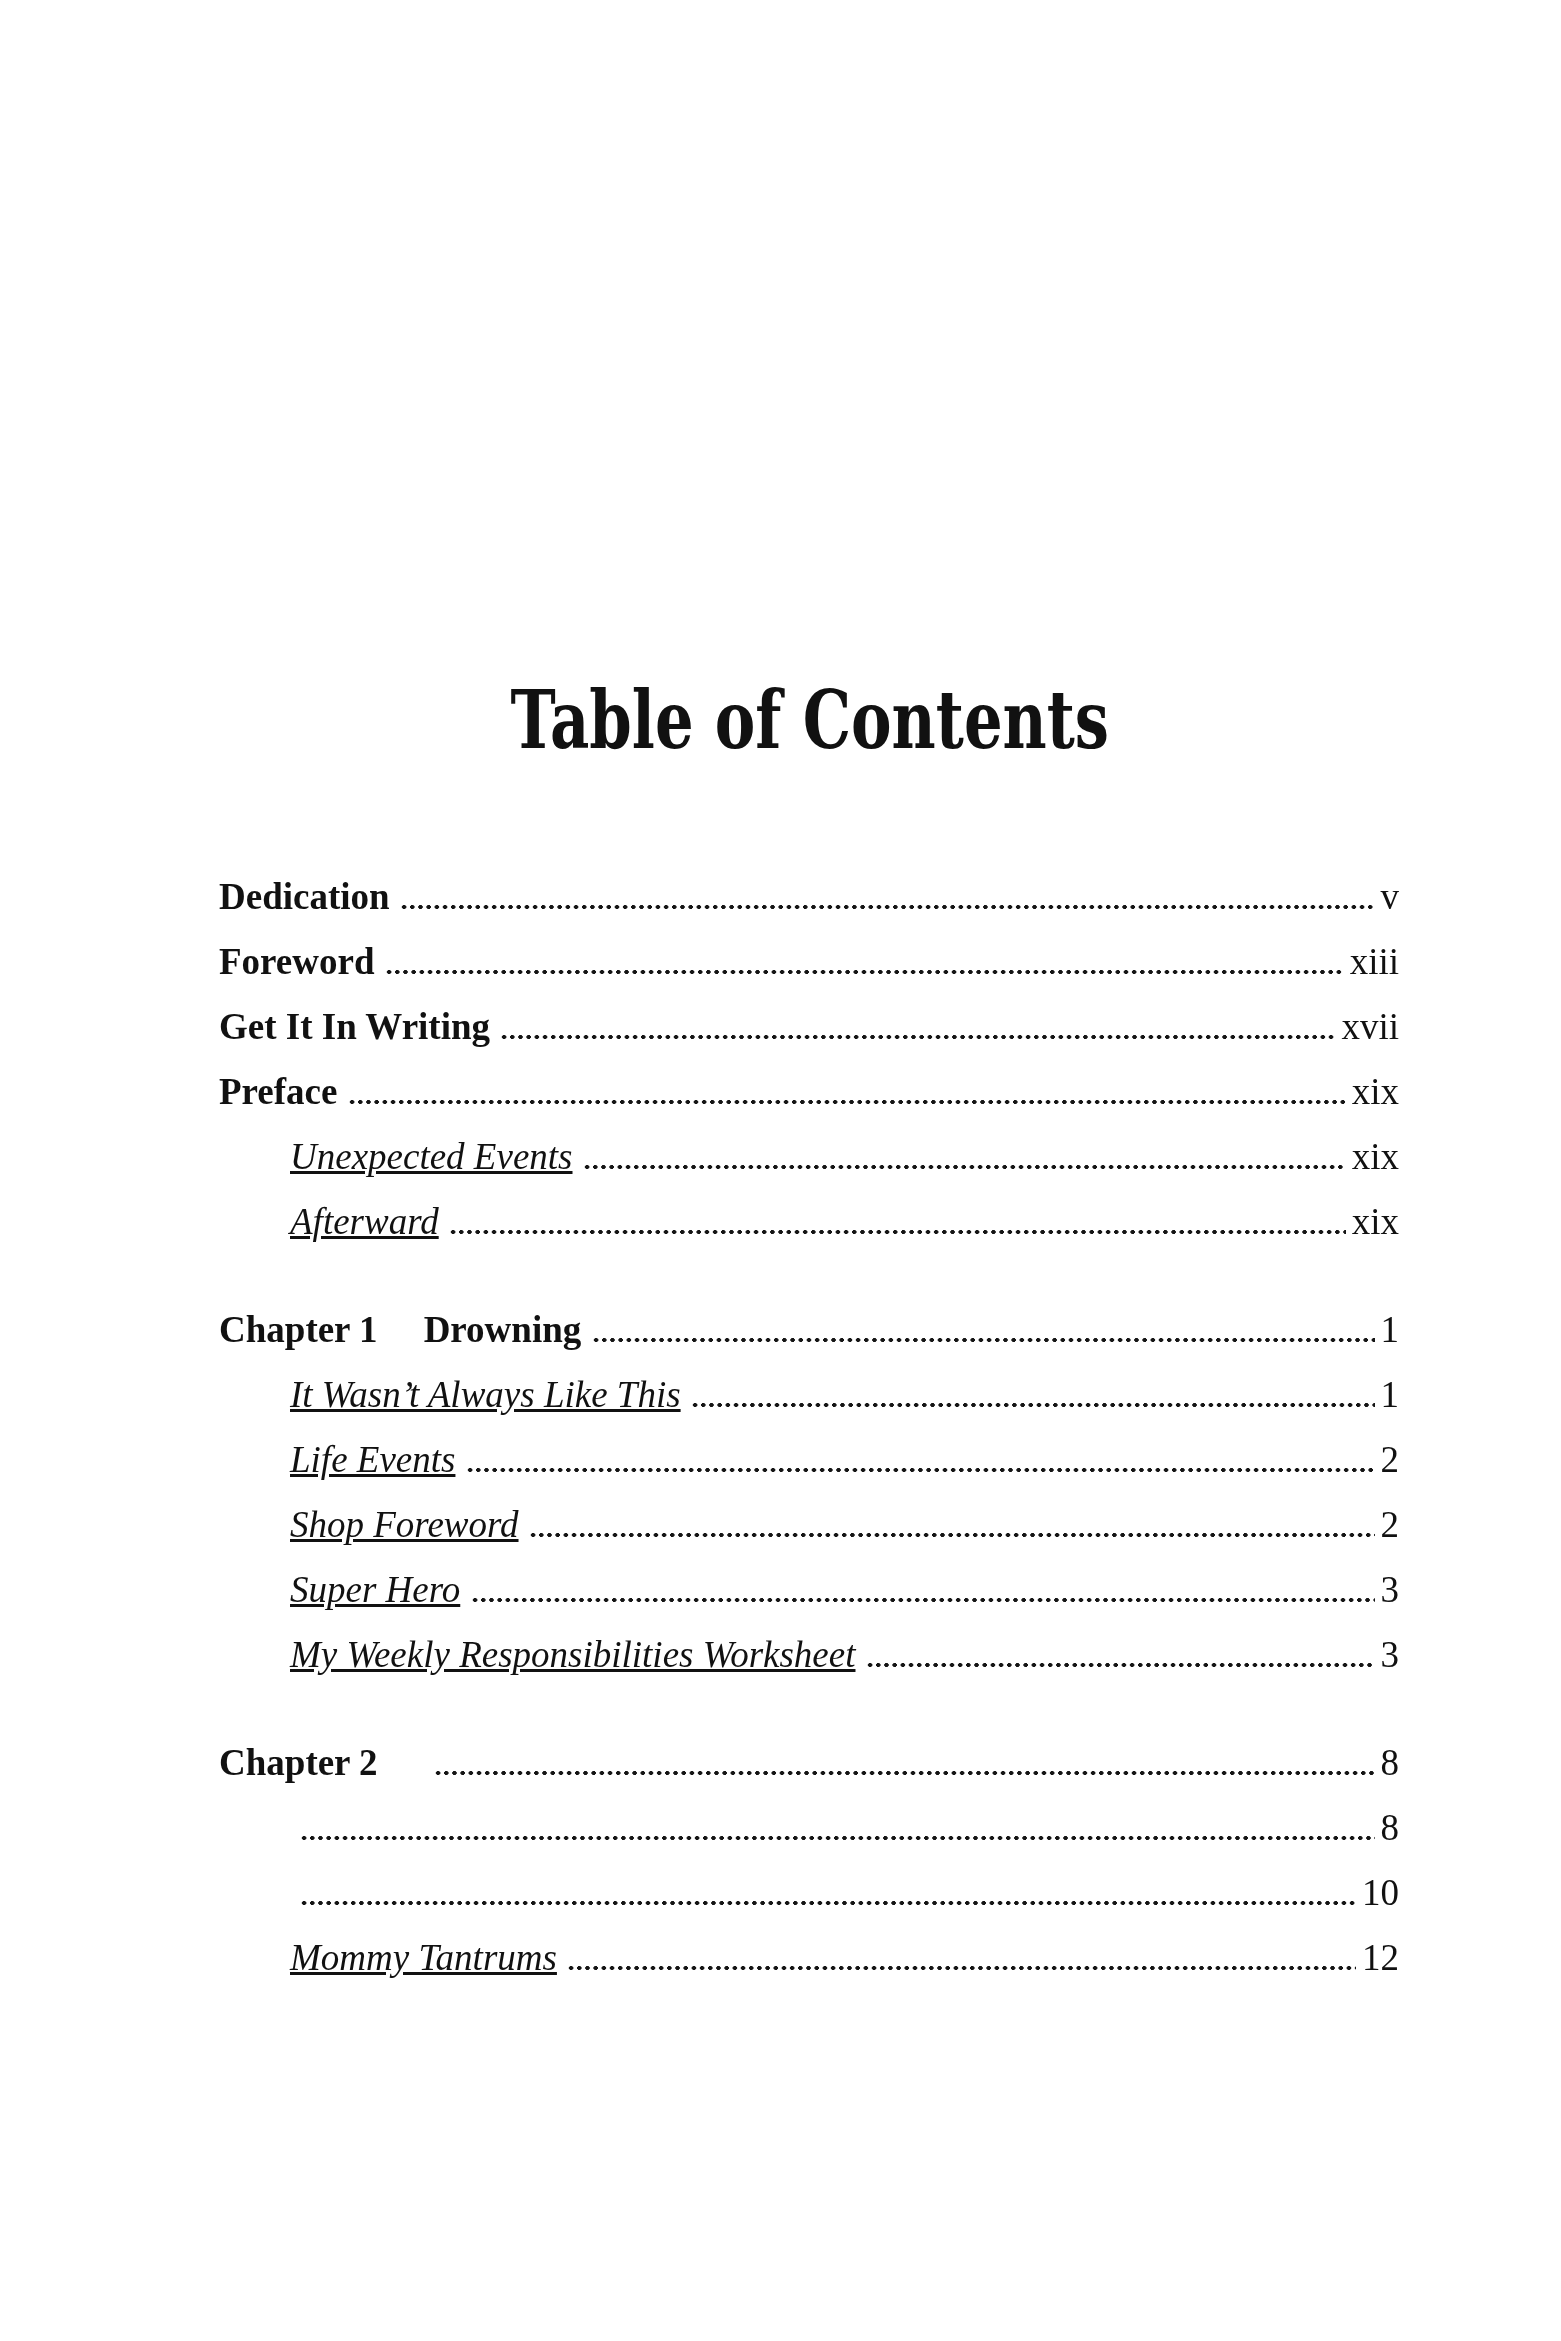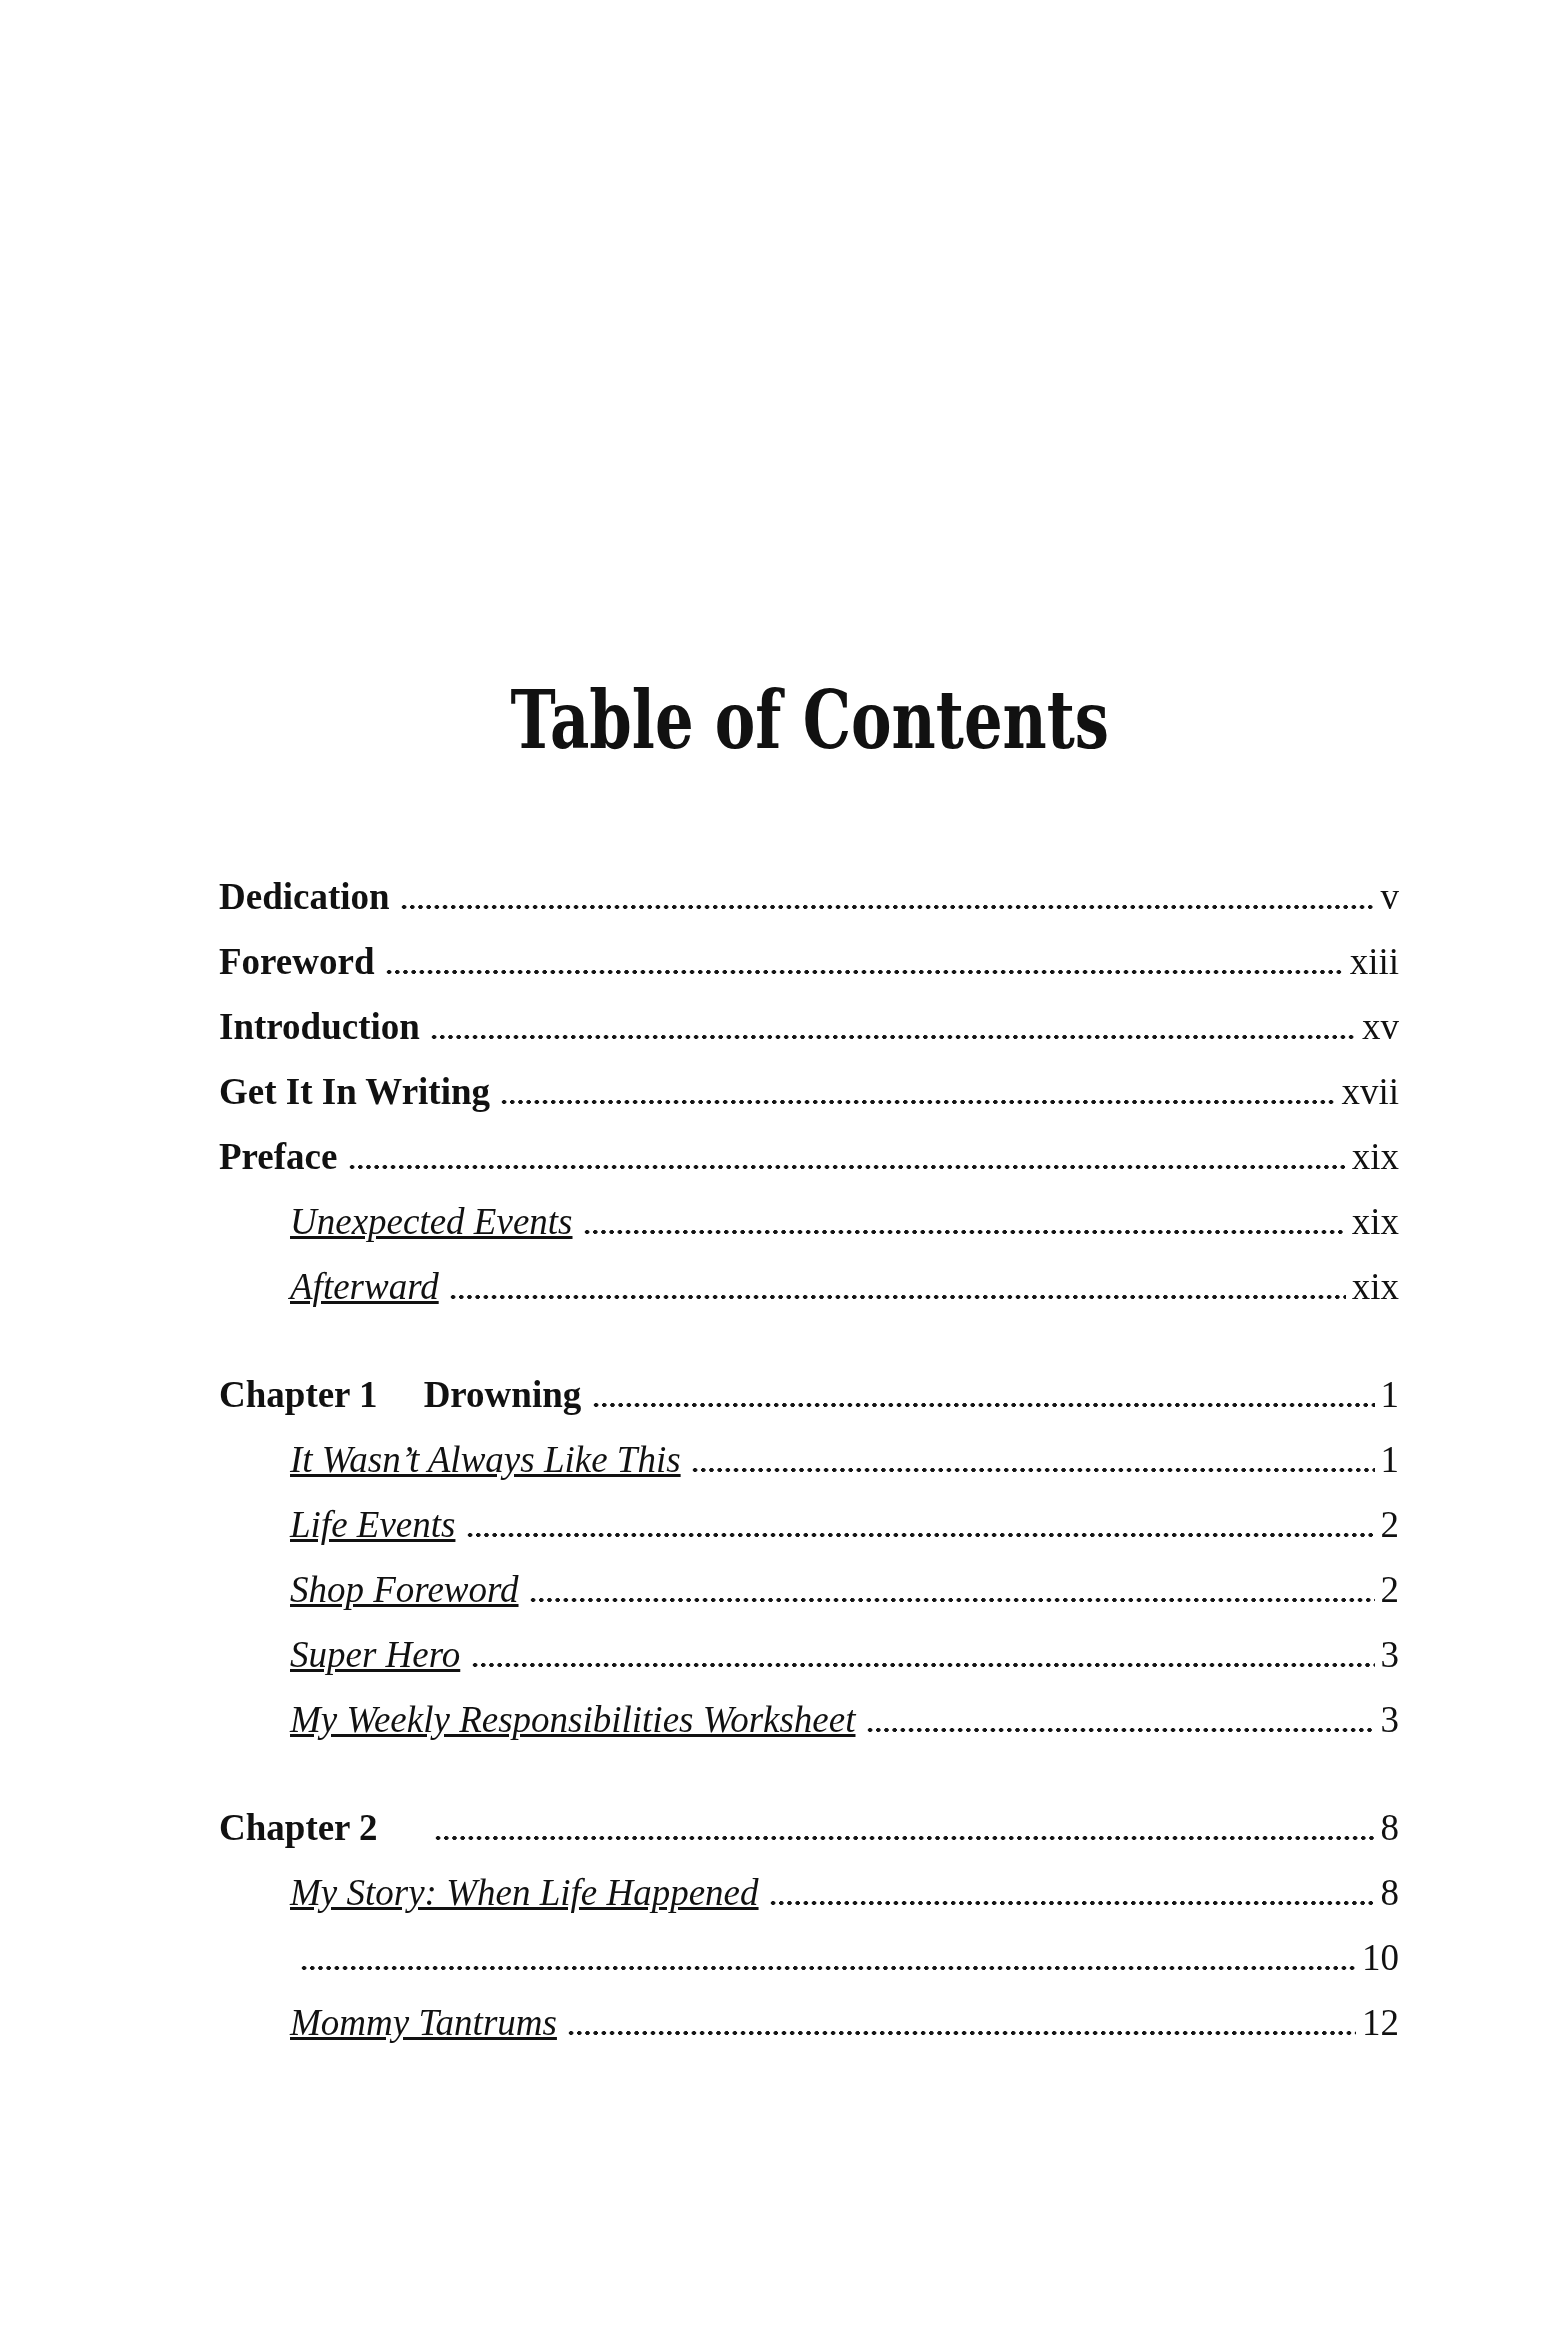--- a/index.html
+++ b/index.html
@@ -88,26 +88,20 @@
     <span class="pagenum">v</span>
   </div>
         <div class="toc-row top">
 
     <span class="label">Foreword</span>
     <span class="dots"></span>
     <span class="pagenum">xiii</span>
   </div>
         <div class="toc-row top">
 
-    <span class="label">Introduction</span>
-    <span class="dots"></span>
-    <span class="pagenum">xv</span>
-  </div>
-        <div class="toc-row top">
-
     <span class="label">Get It In Writing</span>
     <span class="dots"></span>
     <span class="pagenum">xvii</span>
   </div>
         <div class="toc-row top">
 
     <span class="label">Preface</span>
     <span class="dots"></span>
     <span class="pagenum">xix</span>
   </div>
@@ -163,21 +157,20 @@
   </div>
       </div>
       <div class="toc-section">
         <div class="toc-row top">
     <span class="prefix">Chapter 2</span>
     <span class="dots"></span>
     <span class="pagenum">8</span>
   </div>
         <div class="toc-row sub">
 
-    <span class="label">My Story: When Life Happened</span>
     <span class="dots"></span>
     <span class="pagenum">8</span>
   </div>
         <div class="toc-row sub">
 
     <span class="dots"></span>
     <span class="pagenum">10</span>
   </div>
         <div class="toc-row sub">
 

